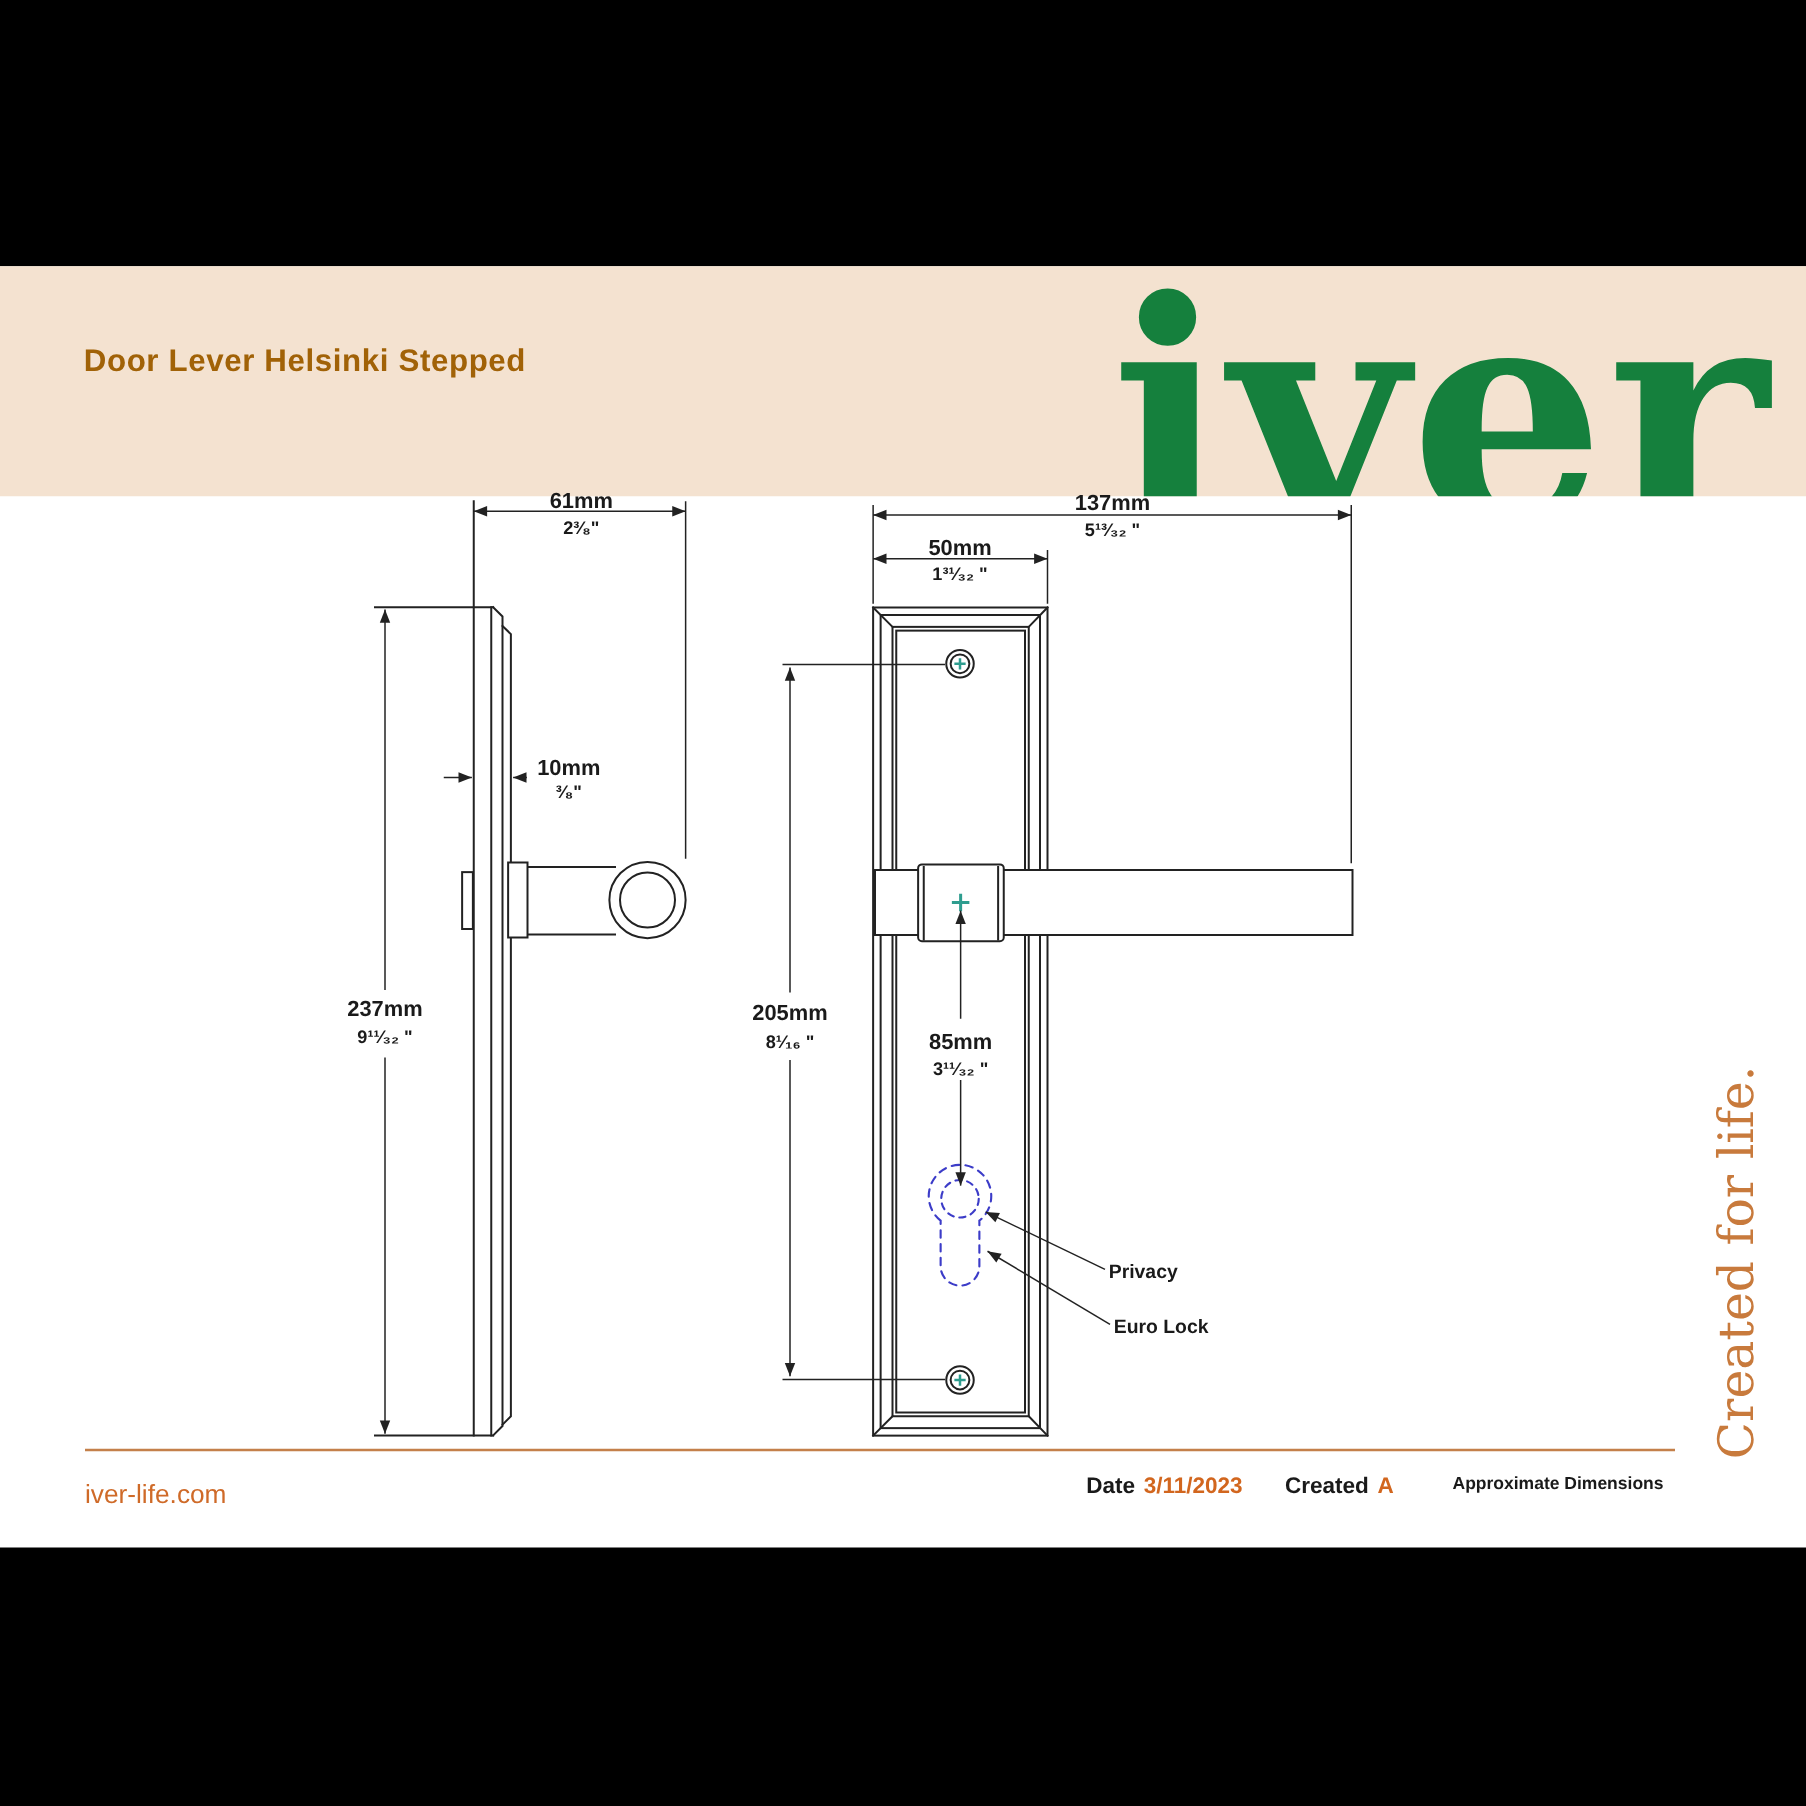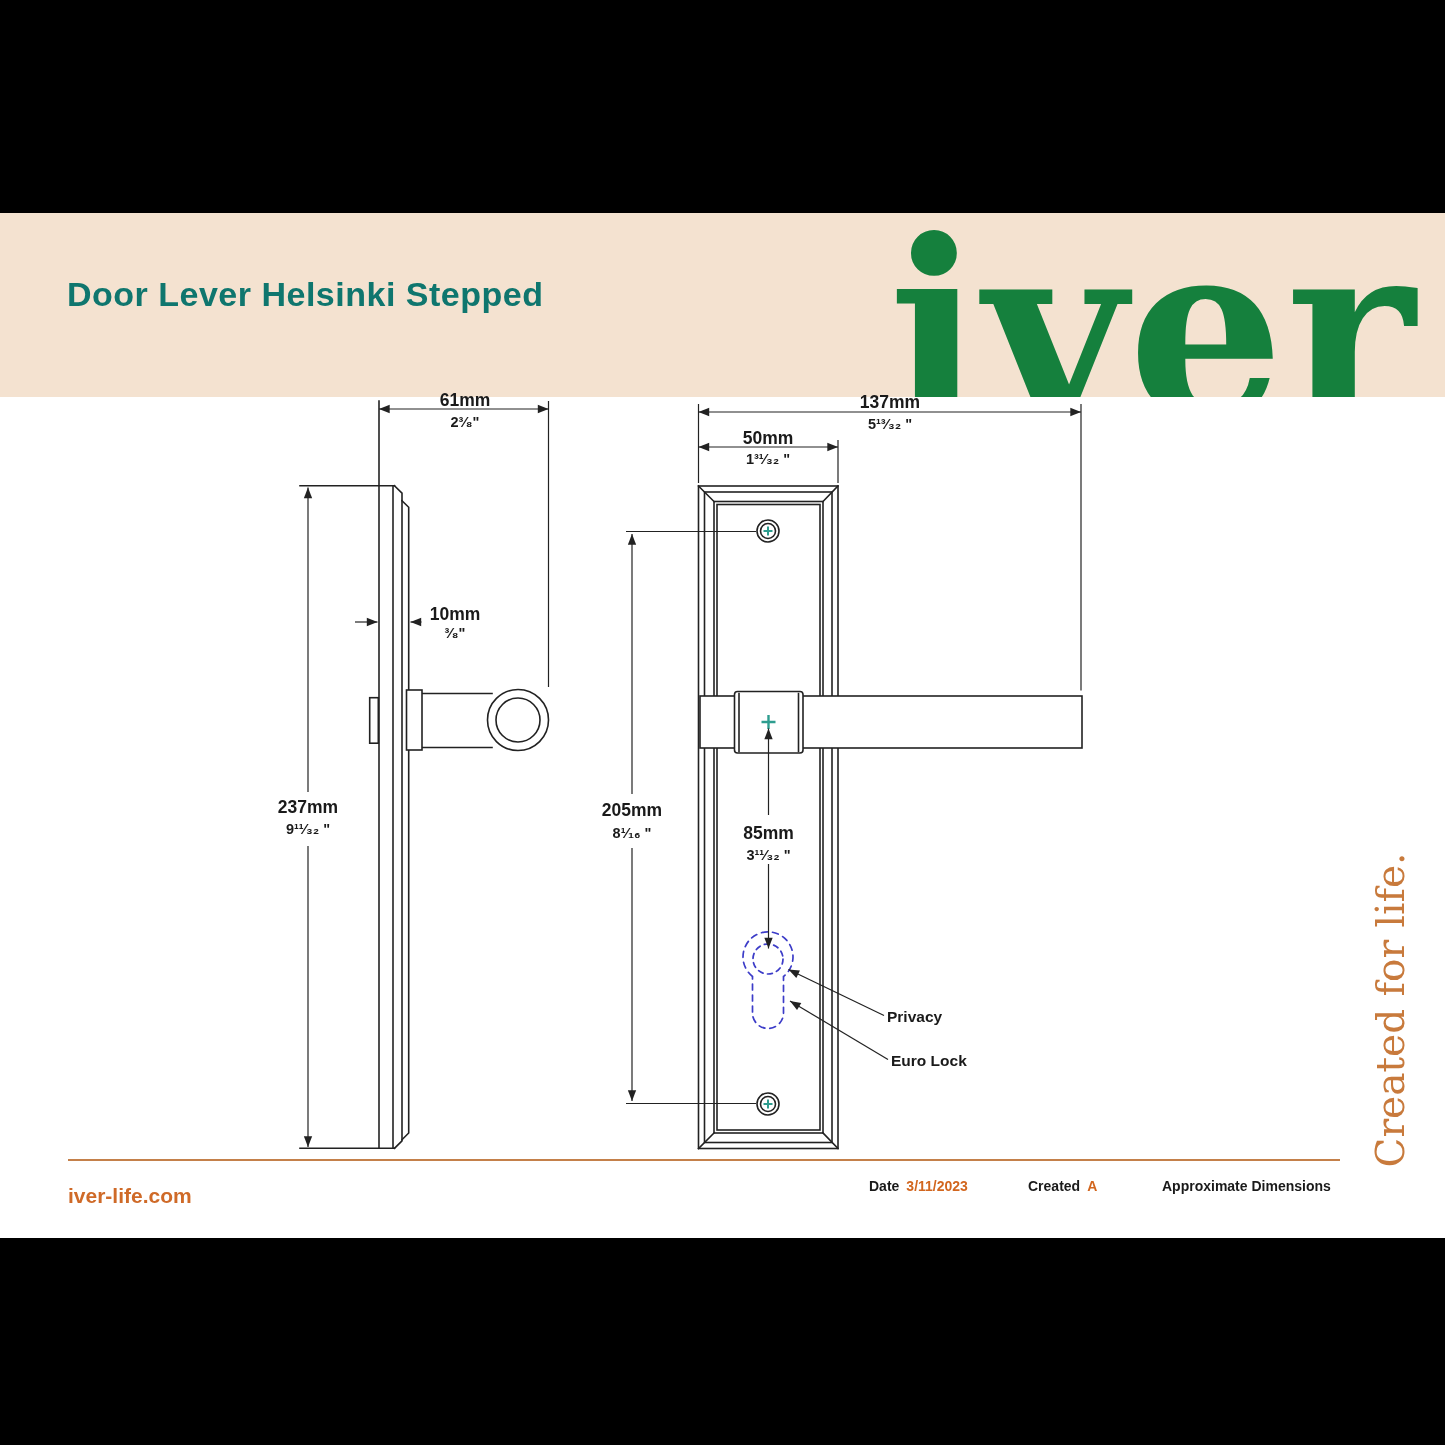--- a/index.html
+++ b/index.html
@@ -9,36 +9,36 @@
   }
   .bar{position:absolute;left:0;width:1445px;background:#000}
   .bar-top{top:0;height:213px}
   .bar-bottom{top:1238px;height:207px}
   .band{
     position:absolute;left:0;top:213px;width:1445px;height:184px;
     background:#f4e2d0;overflow:hidden;
   }
   .title{
     position:absolute;left:67px;top:62px;margin:0;
-    font-size:34px;font-weight:bold;color:#0f766e;letter-spacing:.5px;
+    font-size:25px;font-weight:bold;color:#a16207;letter-spacing:.5px;
   }
   .logo{
     position:absolute;right:28px;bottom:-57px;
     font-family:"DejaVu Serif",serif;font-weight:bold;font-size:245px;
     line-height:1;color:#15803d;letter-spacing:2px;
   }
   .tagline{
     position:absolute;left:1390px;top:1010px;
     transform:translate(-50%,-50%) rotate(-90deg);transform-origin:center;
     font-family:"DejaVu Serif",serif;font-size:39px;color:#c87a3c;
     white-space:nowrap;
   }
   .rule{position:absolute;left:68px;top:1159px;width:1272px;height:2px;background:#c4804a}
-  .website{position:absolute;left:68px;top:1184px;font-size:21px;font-weight:bold;color:#cf6a28}
-  .meta{position:absolute;top:1178px;font-size:14px;font-weight:bold;color:#1a1a1a;white-space:nowrap}
+  .website{position:absolute;left:68px;top:1184px;font-size:21px;font-weight:normal;color:#cf6a28}
+  .meta{position:absolute;top:1178px;font-size:18px;font-weight:bold;color:#1a1a1a;white-space:nowrap}
   .meta .val{color:#d2661e;margin-left:7px}
   #meta-date{left:869px}
   #meta-rev{left:1028px}
   #meta-note{left:1162px;font-size:14px}
   svg{position:absolute;left:0;top:0}
   .ln{stroke:#222;stroke-width:1.6;fill:none;stroke-linecap:square}
   .lnw{stroke:#222;stroke-width:1.6;fill:#fff}
   .dln{stroke:#222;stroke-width:1.2;fill:none}
   .teal{stroke:#2e9d8f;stroke-width:2;fill:none}
   .lock{stroke:#3c3cc8;stroke-width:1.7;fill:none;stroke-dasharray:6 5;stroke-linecap:round}

